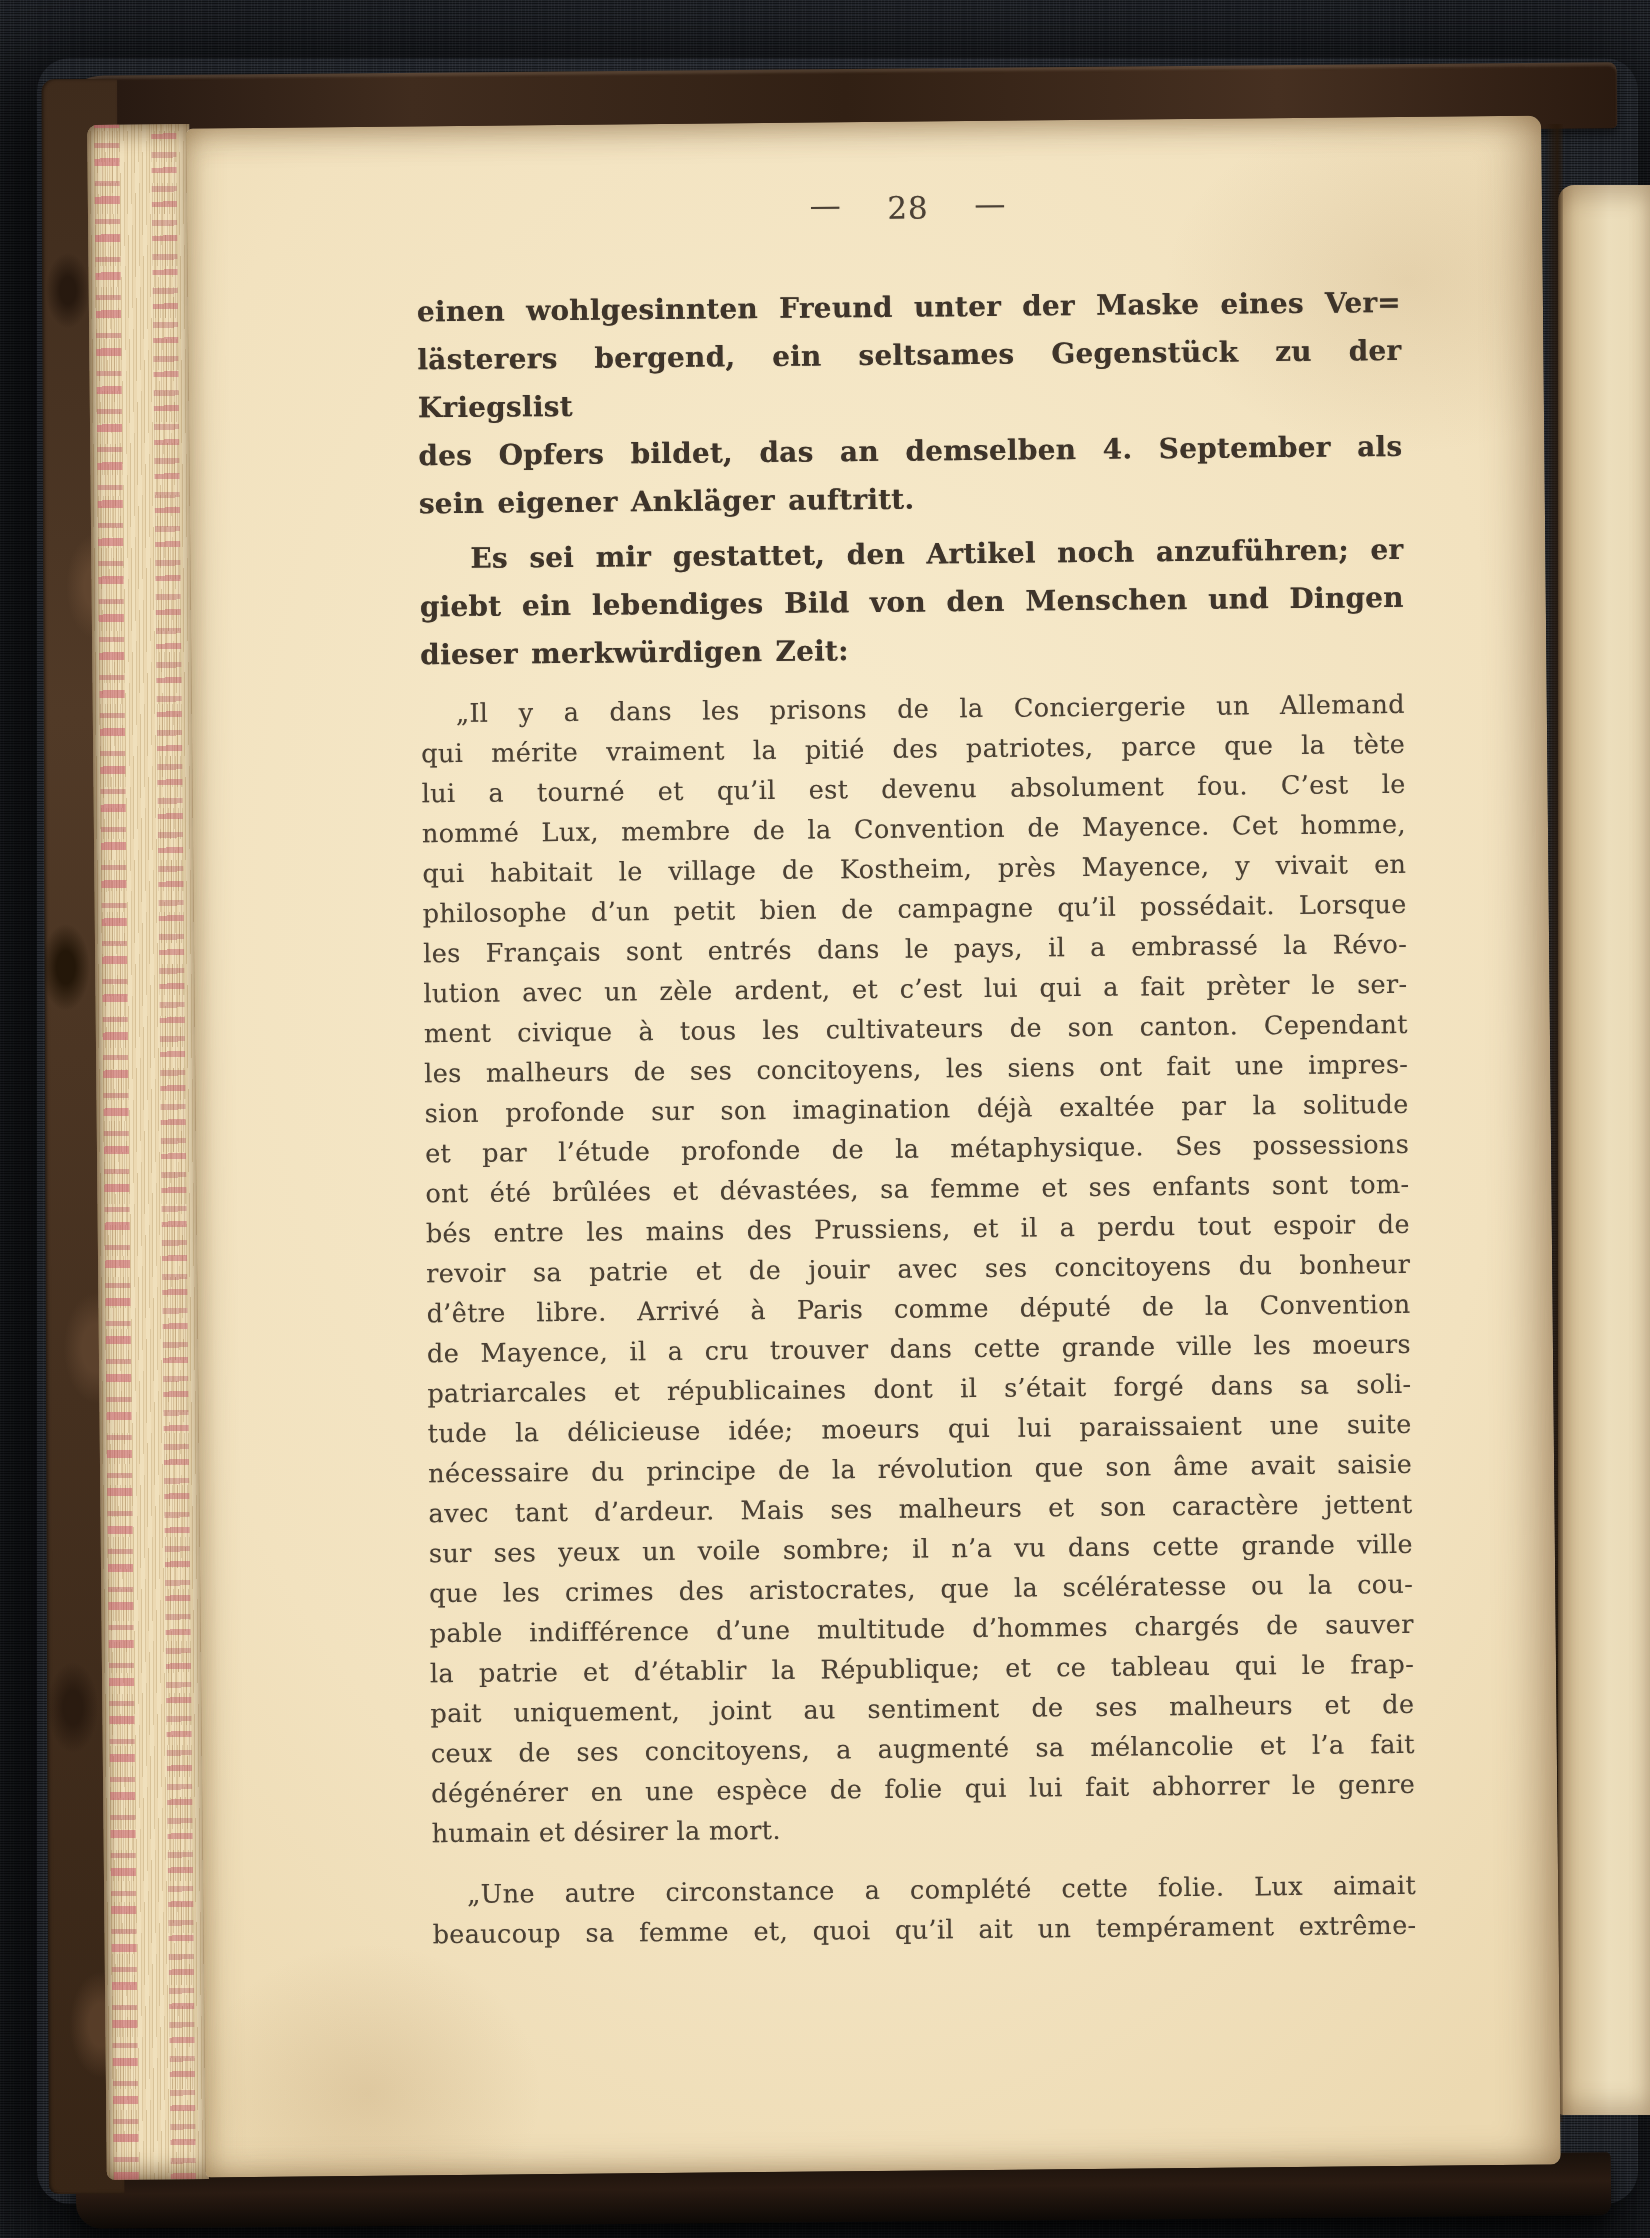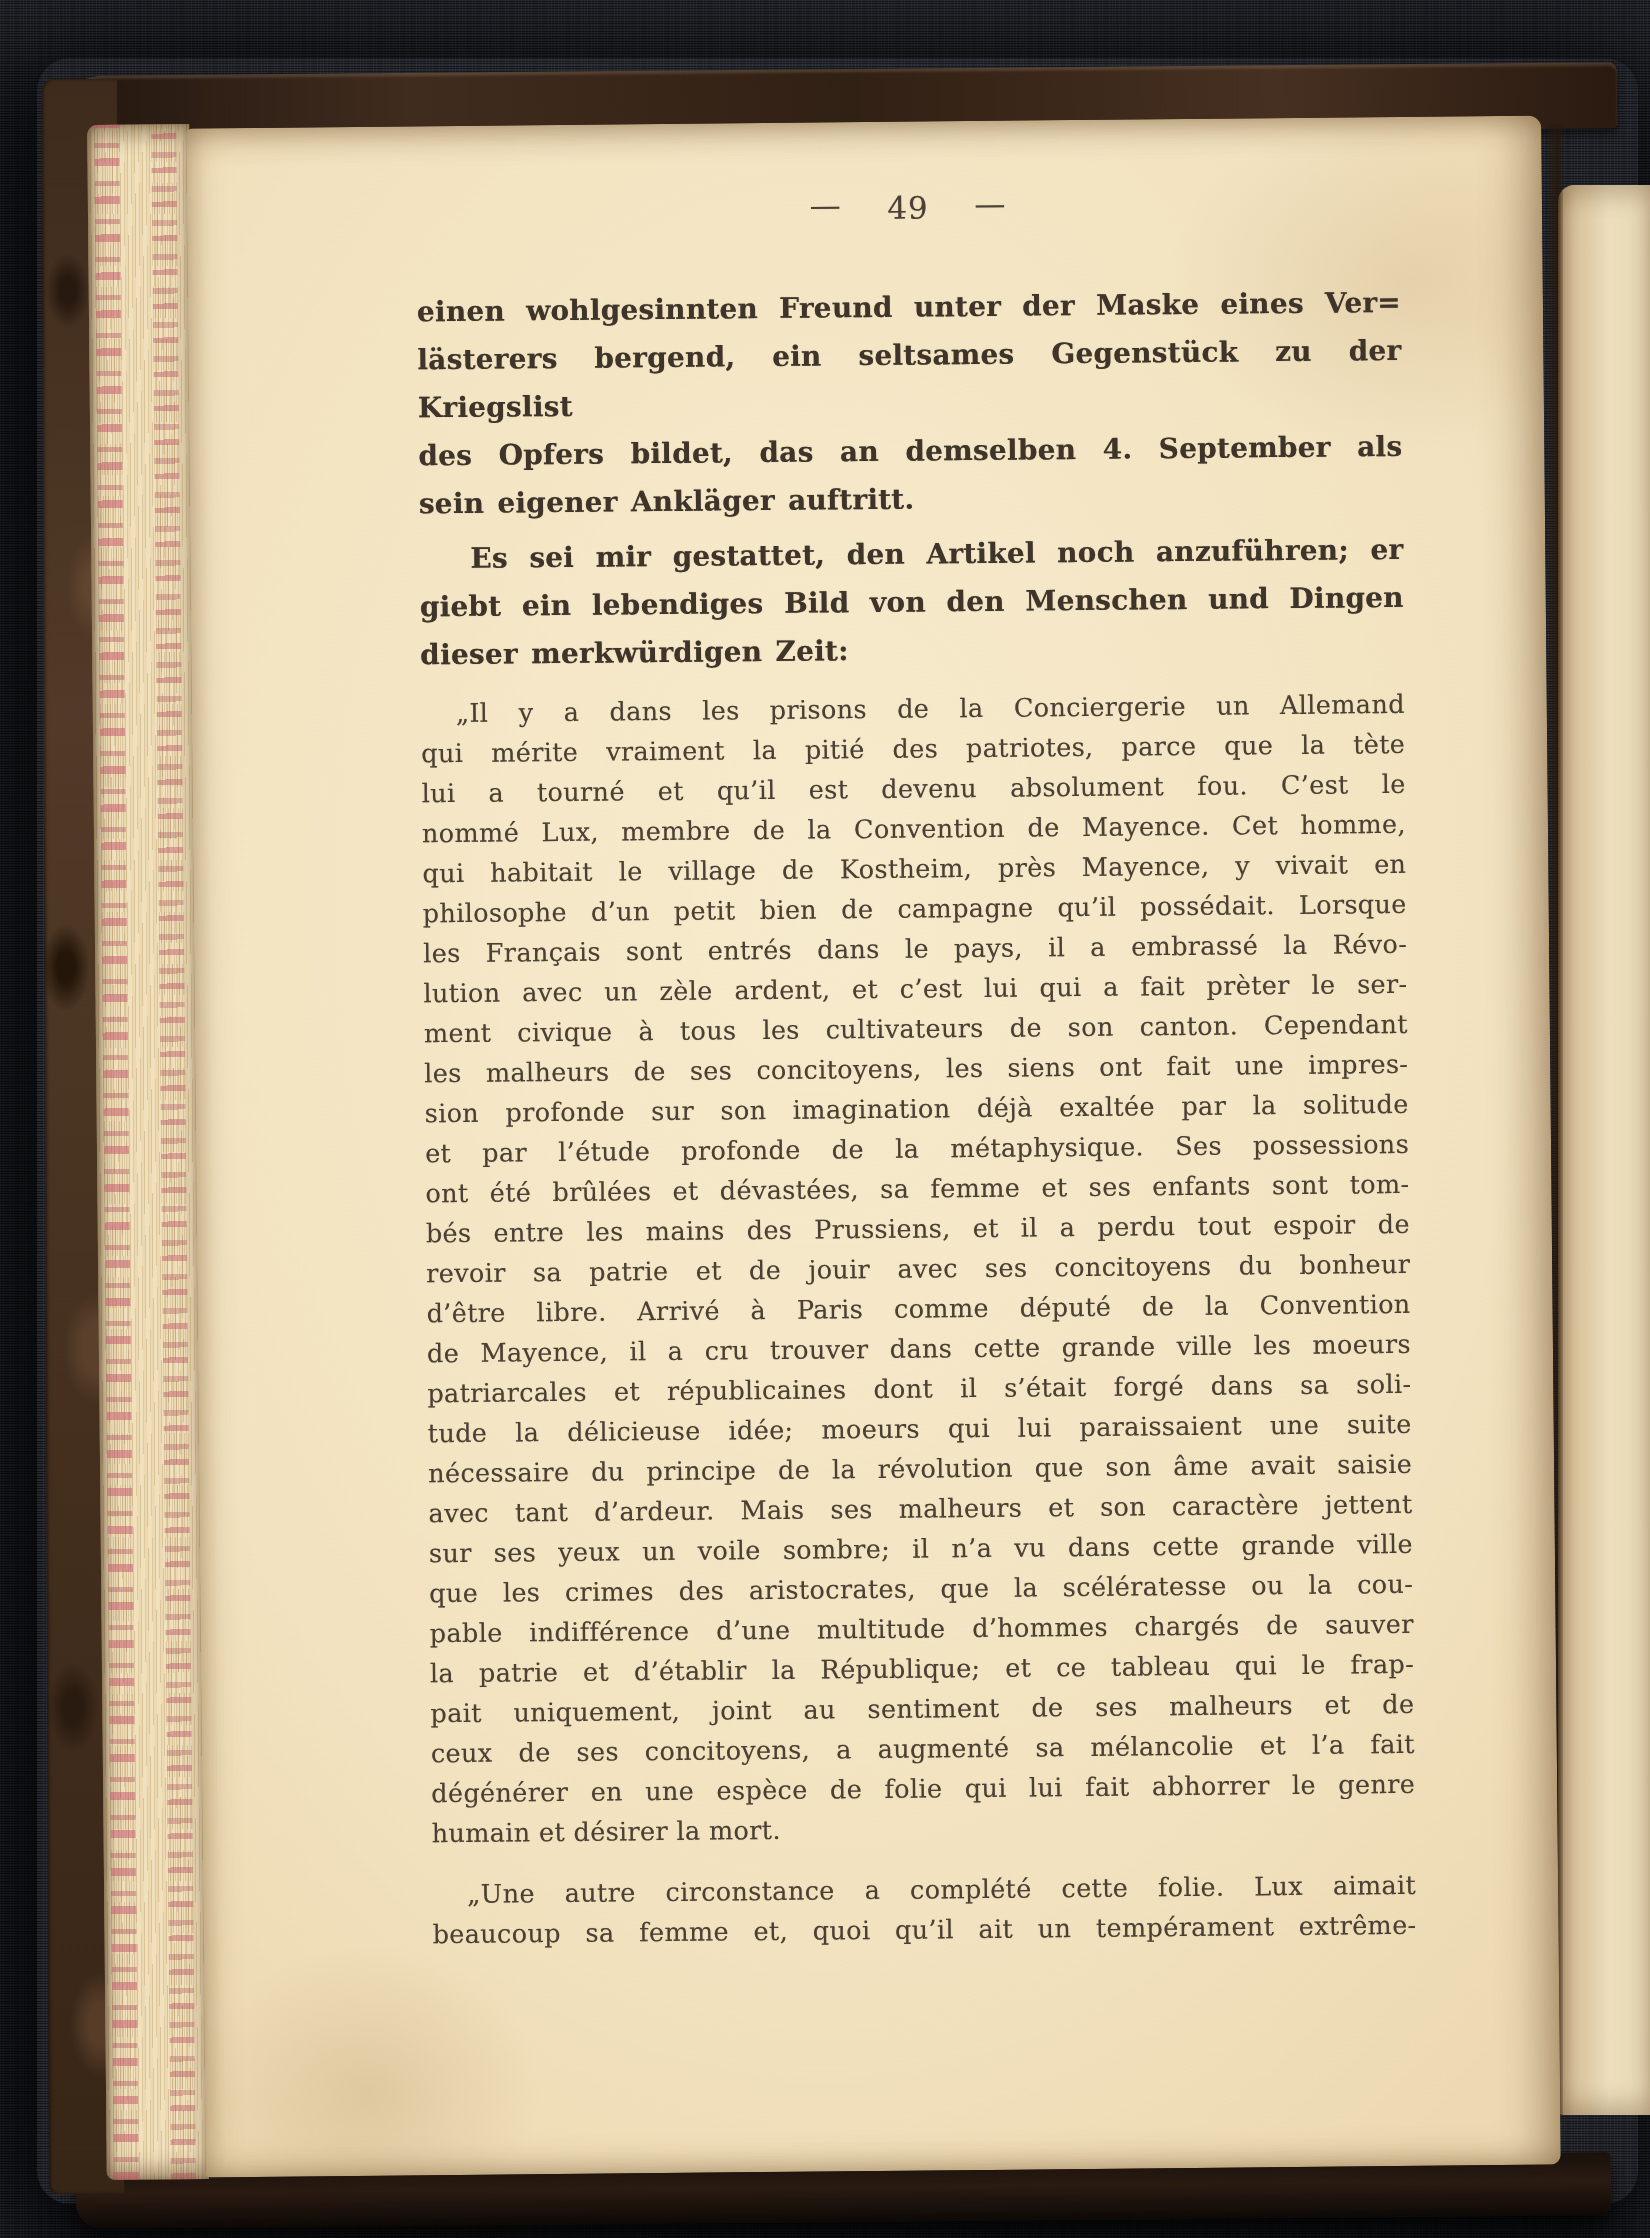--- a/index.html
+++ b/index.html
@@ -148,21 +148,21 @@
   <div class="page-stack">
     <div class="speckles s1"></div>
     <div class="speckles s2"></div>
   </div>
 
   <div class="facing-page"></div>
   <div class="gutter"></div>
 
   <div class="main-page">
     <div class="page-header">
-      <span class="dash">—</span><span class="num">49</span><span class="dash">—</span>
+      <span class="dash">—</span><span class="num">28</span><span class="dash">—</span>
     </div>
 
     <div class="text-block">
       <div class="para german p1">
           <div class="line">einen wohlgesinnten Freund unter der Maske eines Ver=</div>
           <div class="line">lästerers bergend, ein seltsames Gegenstück zu der Kriegslist</div>
           <div class="line">des Opfers bildet, das an demselben 4. September als</div>
           <div class="line last">sein eigener Ankläger auftritt.</div>
         </div>
       <div class="para german p2 indented">

